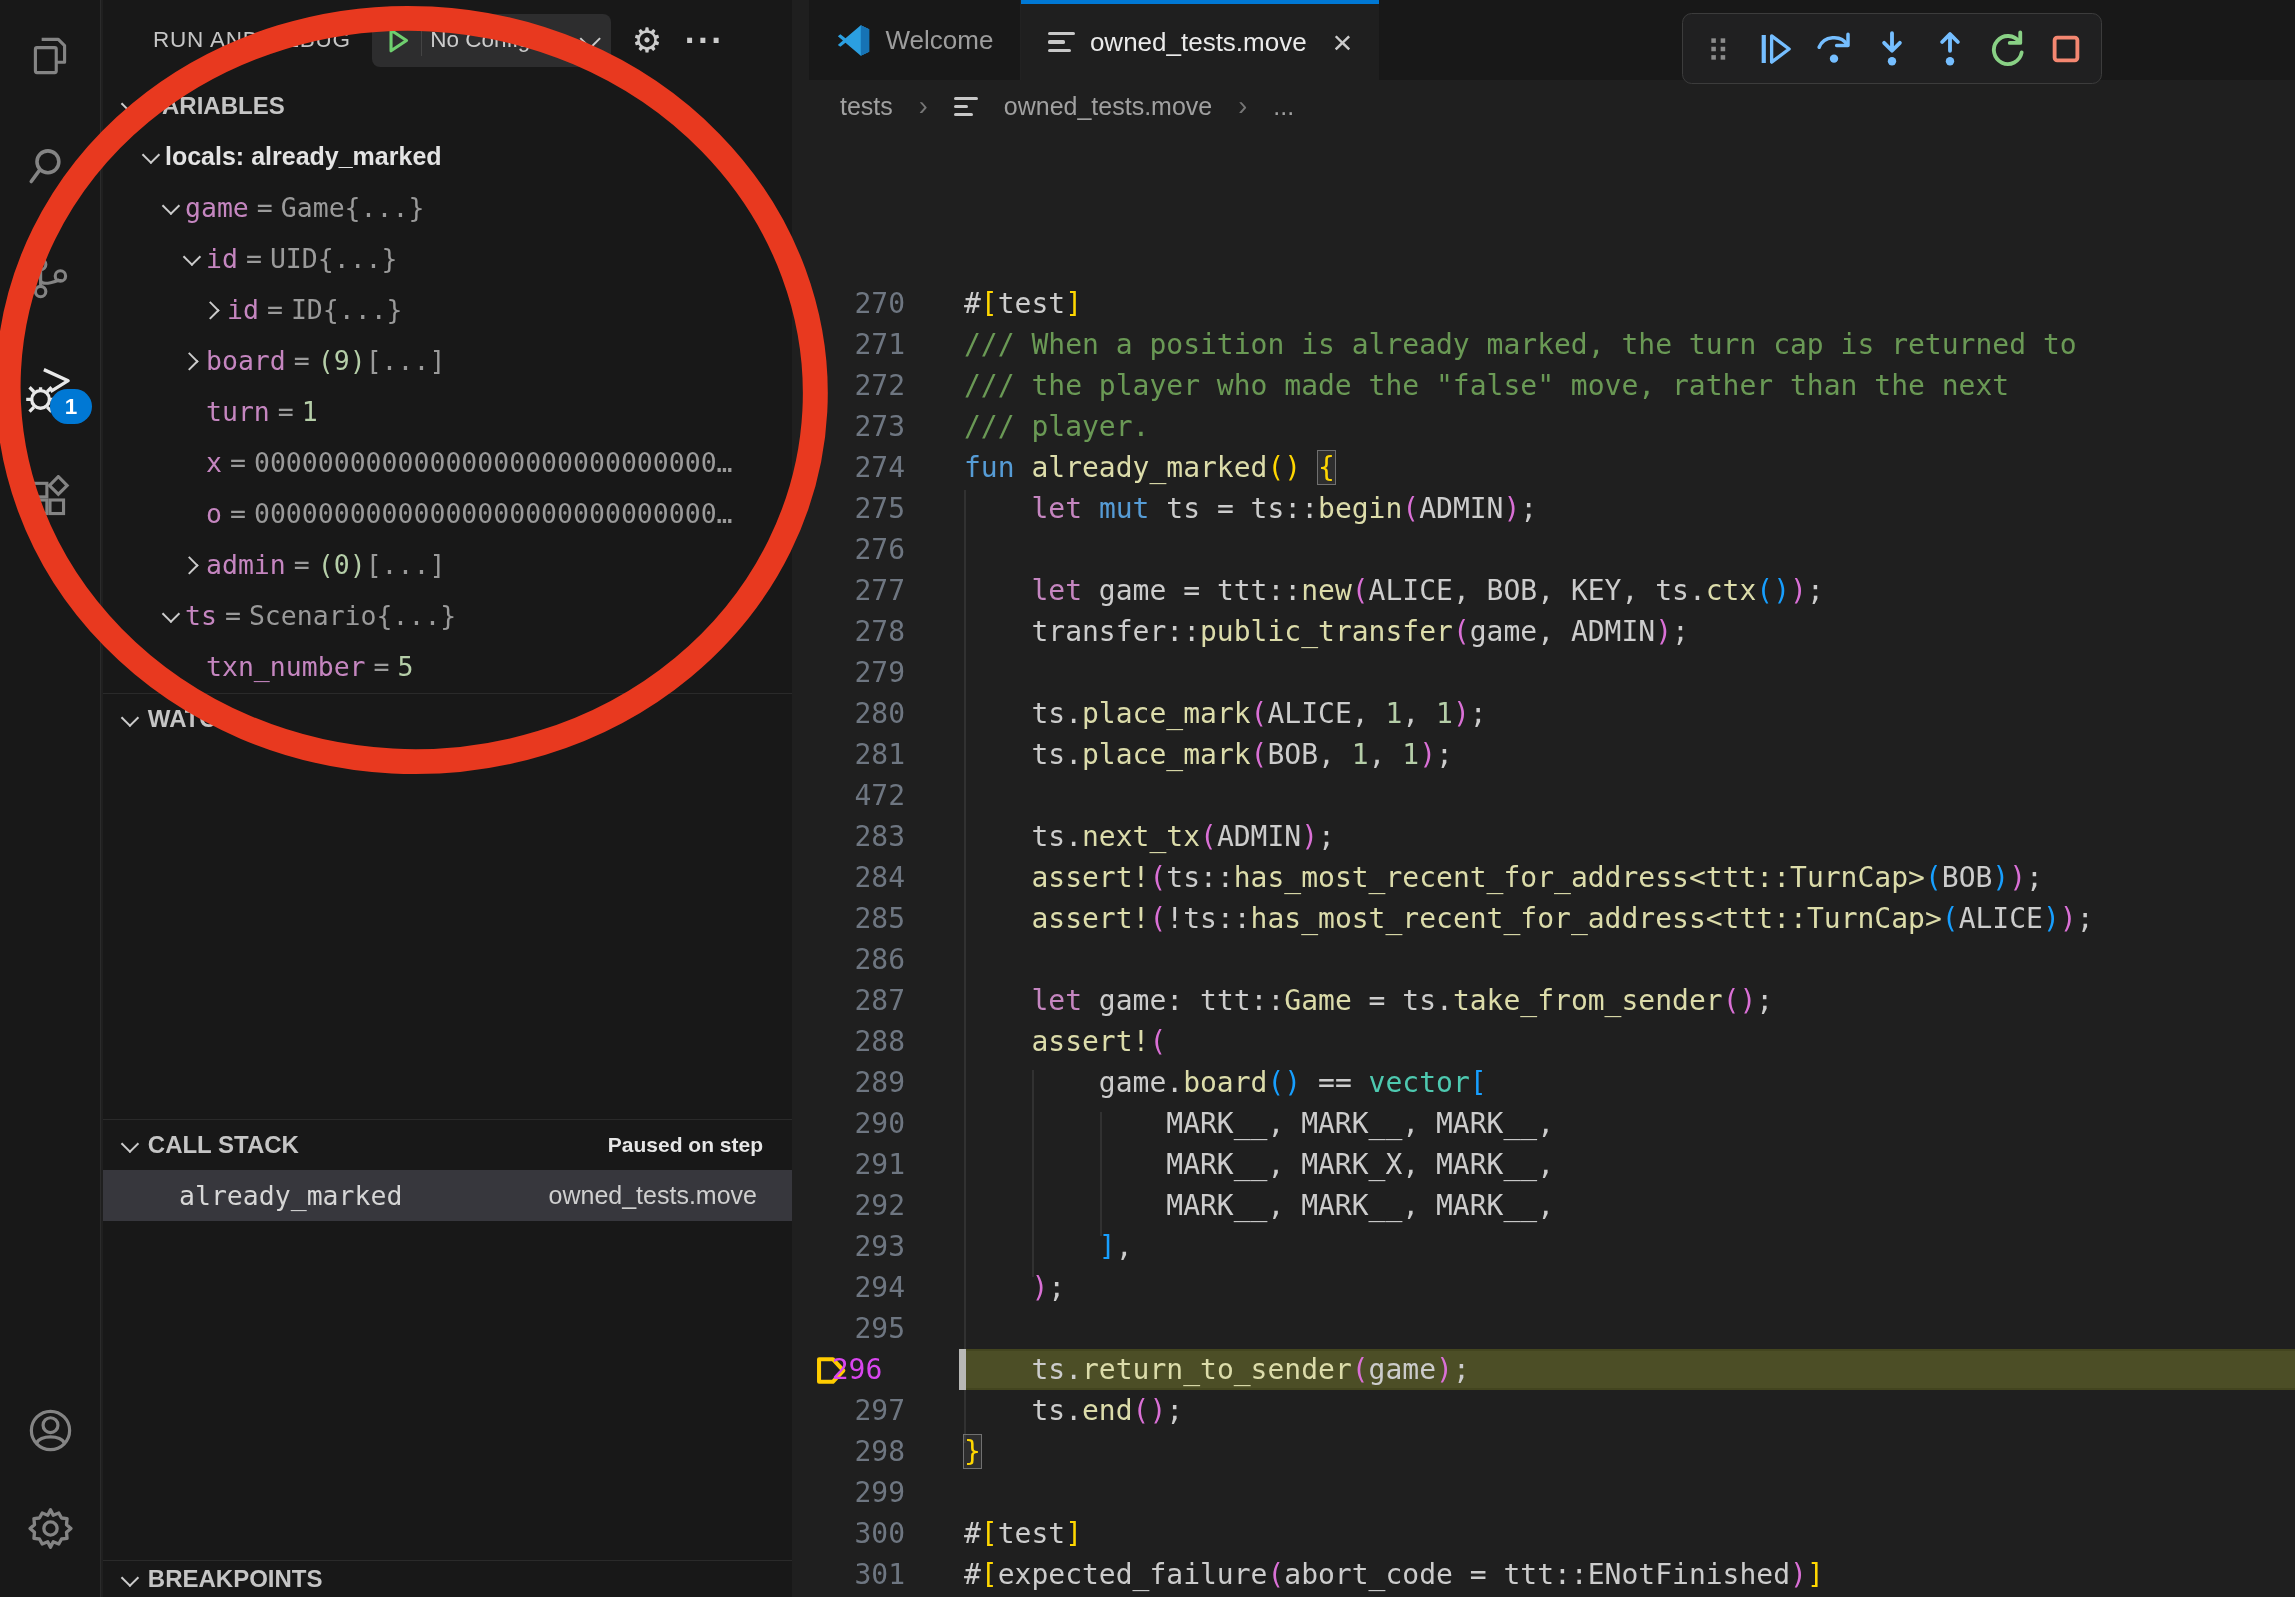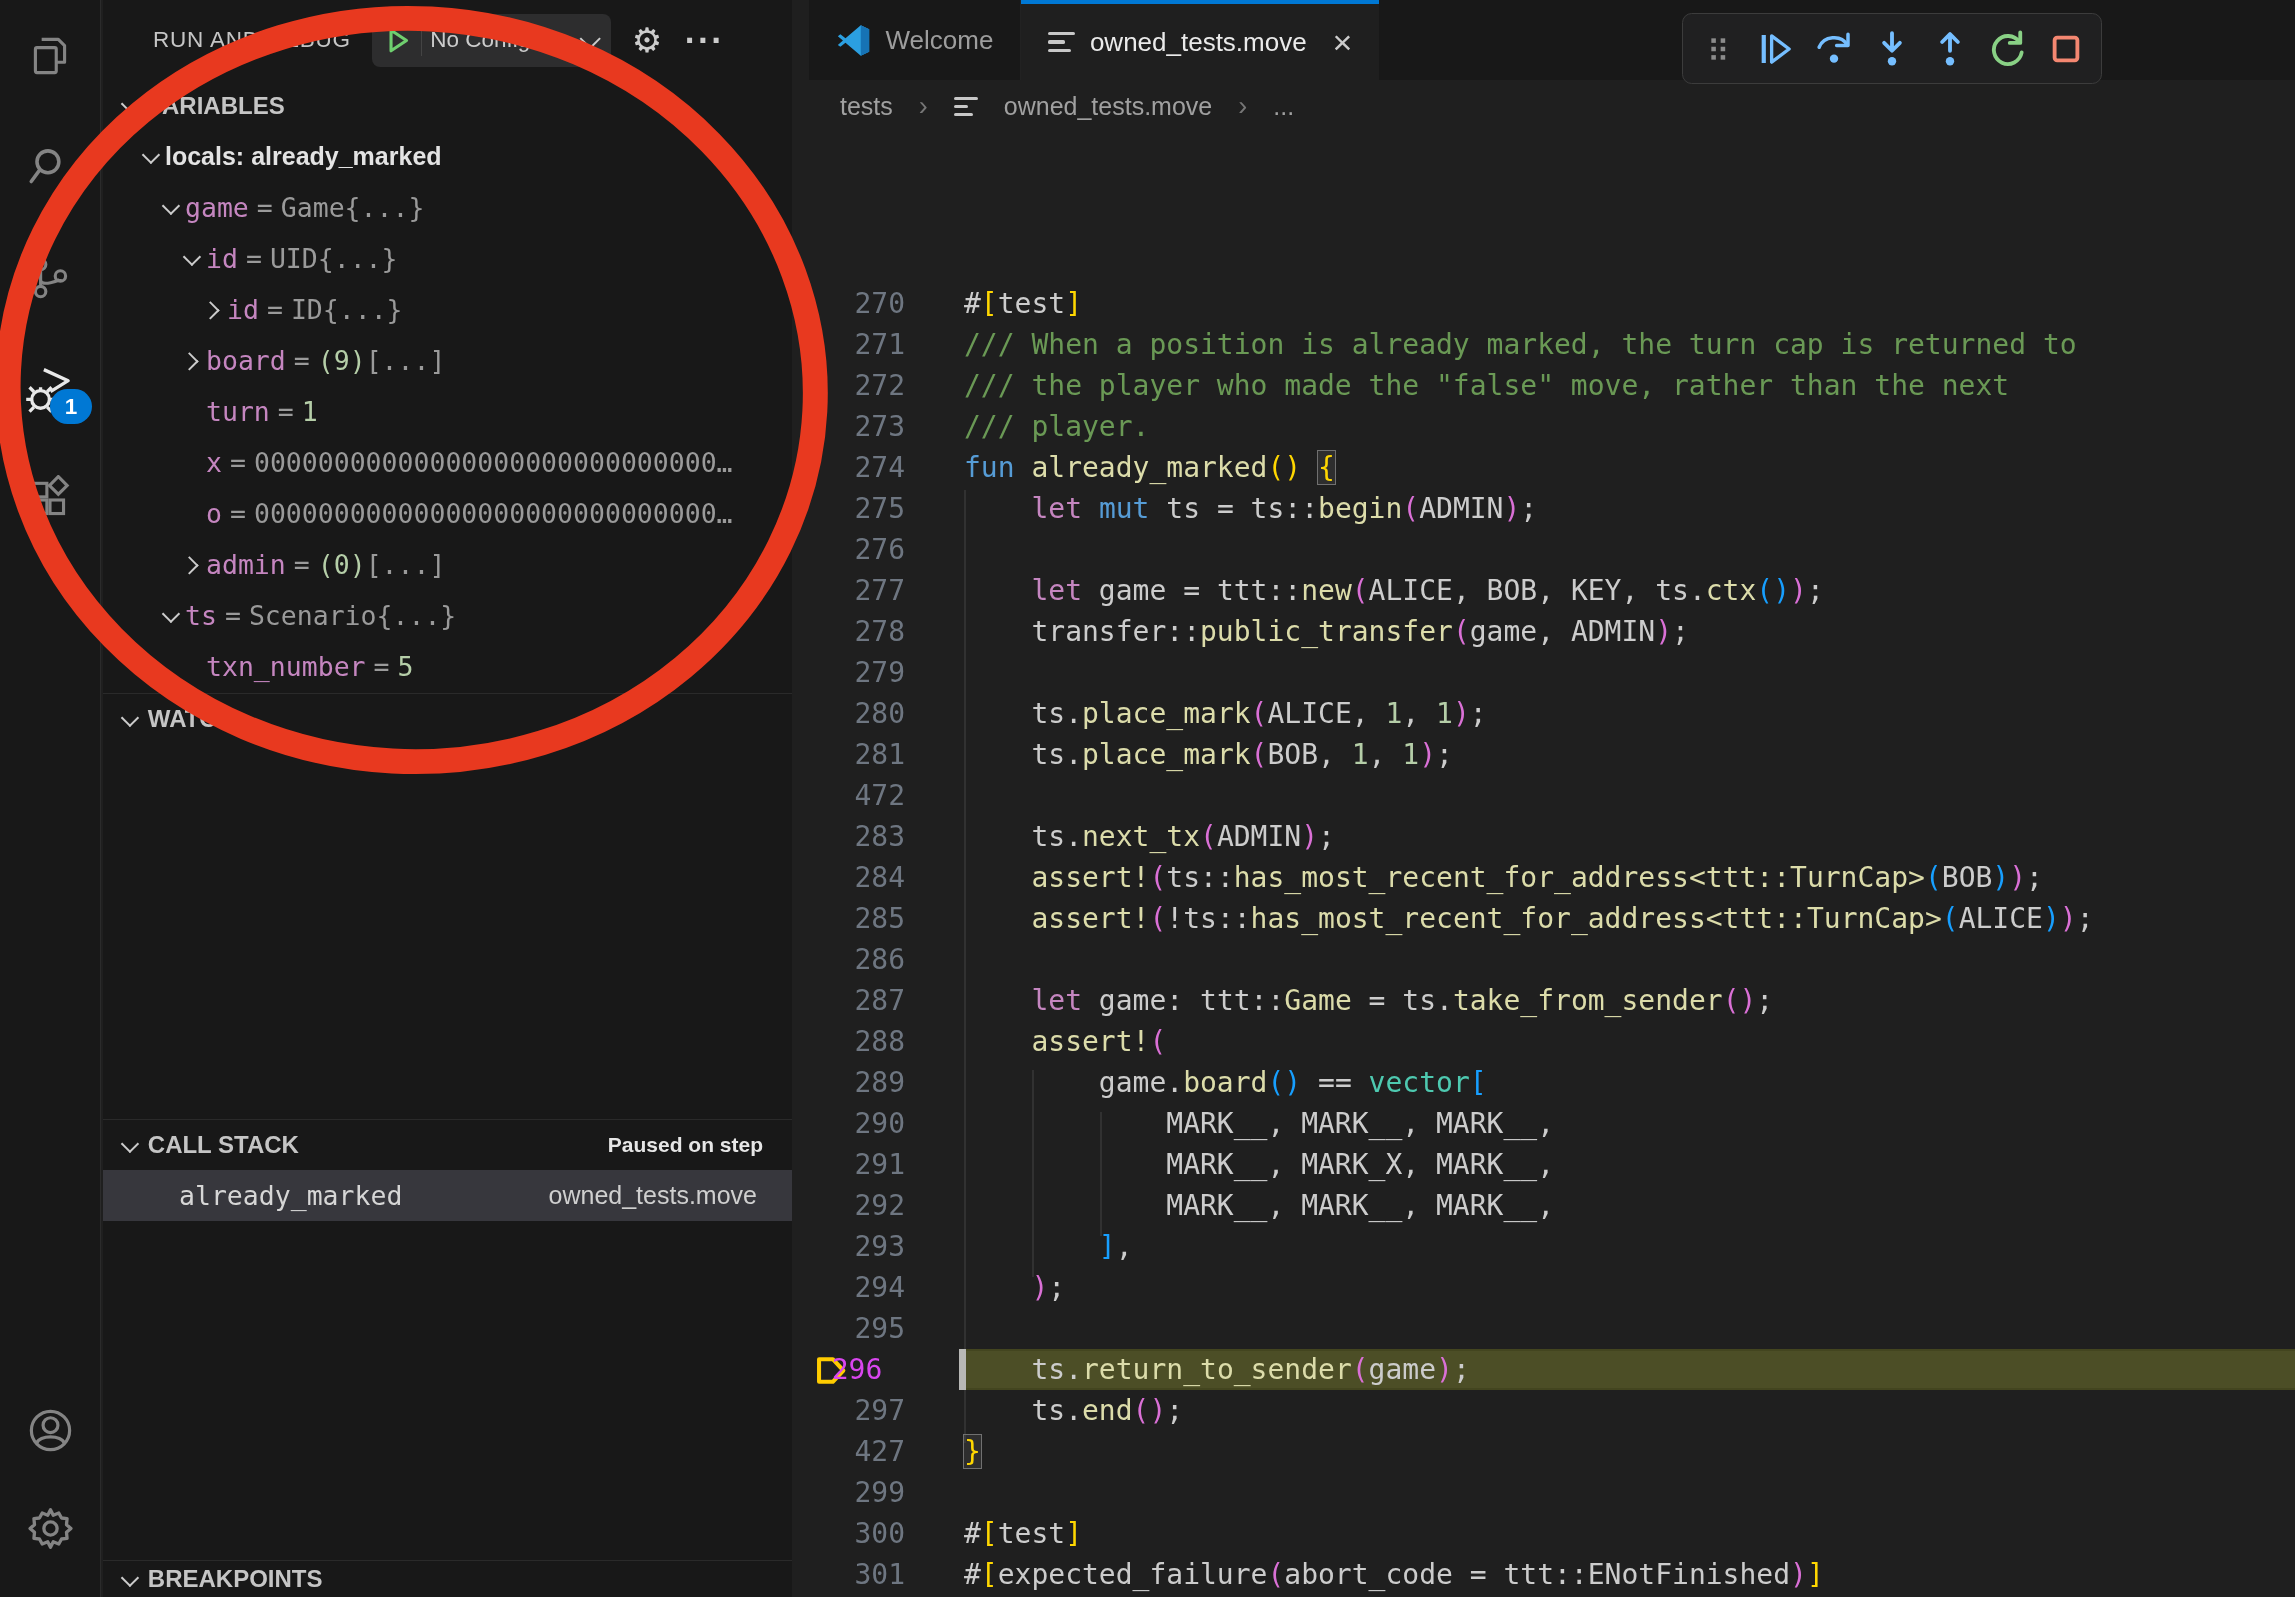--- a/index.html
+++ b/index.html
@@ -392,21 +392,21 @@
         <div class="code-row"><span class="ln">290</span><span class="lntxt"><span class="tk-def">            MARK__, MARK__, MARK__,</span></span></div>
         <div class="code-row"><span class="ln">291</span><span class="lntxt"><span class="tk-def">            MARK__, MARK_X, MARK__,</span></span></div>
         <div class="code-row"><span class="ln">292</span><span class="lntxt"><span class="tk-def">            MARK__, MARK__, MARK__,</span></span></div>
         <div class="code-row"><span class="ln">293</span><span class="lntxt"><span class="tk-def">        </span><span class="tk-b3">]</span><span class="tk-def">,</span></span></div>
         <div class="code-row"><span class="ln">294</span><span class="lntxt"><span class="tk-def">    </span><span class="tk-b2">)</span><span class="tk-def">;</span></span></div>
         <div class="code-row"><span class="ln">295</span><span class="lntxt"></span></div>
         <div class="code-row current"><div class="hl"></div><div class="hl-bar"></div><svg width="34" height="31" viewBox="0 0 42 38" class="step-marker">
             <path d="M5 5 h17 l13 14 -13 14 H5 z" fill="none" stroke="#ffcc00" stroke-width="5" stroke-linejoin="round"></path>
           </svg><span class="ln">296</span><span class="lntxt"><span class="tk-def">    ts.</span><span class="tk-fn">return_to_sender</span><span class="tk-b2">(</span><span class="tk-def">game</span><span class="tk-b2">)</span><span class="tk-def">;</span></span></div>
         <div class="code-row"><span class="ln">297</span><span class="lntxt"><span class="tk-def">    ts.</span><span class="tk-fn">end</span><span class="tk-b2">(</span><span class="tk-b2">)</span><span class="tk-def">;</span></span></div>
-        <div class="code-row"><span class="ln">427</span><span class="lntxt"><span class="tk-b1 tk-match">}</span></span></div>
+        <div class="code-row"><span class="ln">298</span><span class="lntxt"><span class="tk-b1 tk-match">}</span></span></div>
         <div class="code-row"><span class="ln">299</span><span class="lntxt"></span></div>
         <div class="code-row"><span class="ln">300</span><span class="lntxt"><span class="tk-def">#</span><span class="tk-b1">[</span><span class="tk-def">test</span><span class="tk-b1">]</span></span></div>
         <div class="code-row"><span class="ln">301</span><span class="lntxt"><span class="tk-def">#</span><span class="tk-b1">[</span><span class="tk-def">expected_failure</span><span class="tk-b2">(</span><span class="tk-def">abort_code = ttt::ENotFinished</span><span class="tk-b2">)</span><span class="tk-b1">]</span></span></div>
         <div class="guide" style="left: 155px; top: 223px; height: 953px;"></div>
         <div class="guide" style="left: 223px; top: 803px; height: 207px;"></div>
         <div class="guide" style="left: 291px; top: 845px; height: 124px;"></div>
       </div>
   </div>
 
   <svg class="annotation" width="2295" height="1597" viewBox="0 0 2854 1986">

